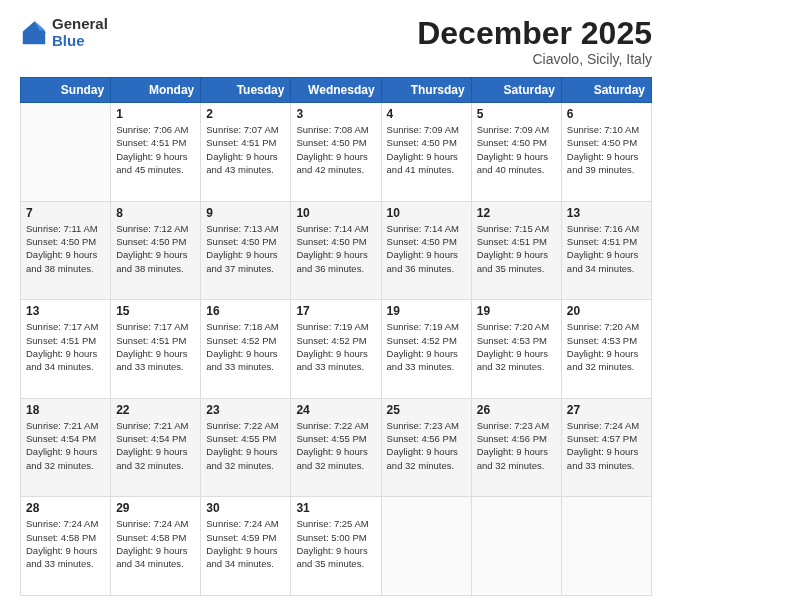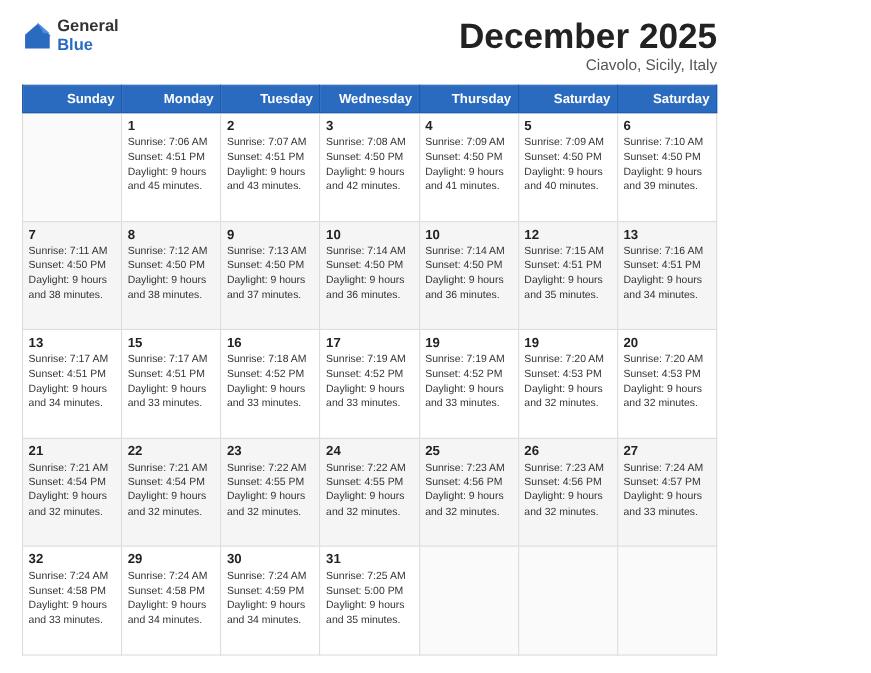--- a/index.html
+++ b/index.html
@@ -219,21 +219,21 @@
             <span class="day-number">19</span>
             <div class="day-info">Sunrise: 7:20 AM<br>Sunset: 4:53 PM<br>Daylight: 9 hours<br>and 32 minutes.</div>
           </td>
           <td>
             <span class="day-number">20</span>
             <div class="day-info">Sunrise: 7:20 AM<br>Sunset: 4:53 PM<br>Daylight: 9 hours<br>and 32 minutes.</div>
           </td>
         </tr>
         <tr>
           <td>
-            <span class="day-number">21</span>
+            <span class="day-number">18</span>
             <div class="day-info">Sunrise: 7:21 AM<br>Sunset: 4:54 PM<br>Daylight: 9 hours<br>and 32 minutes.</div>
           </td>
           <td>
             <span class="day-number">22</span>
             <div class="day-info">Sunrise: 7:21 AM<br>Sunset: 4:54 PM<br>Daylight: 9 hours<br>and 32 minutes.</div>
           </td>
           <td>
             <span class="day-number">23</span>
             <div class="day-info">Sunrise: 7:22 AM<br>Sunset: 4:55 PM<br>Daylight: 9 hours<br>and 32 minutes.</div>
           </td>
@@ -249,21 +249,21 @@
             <span class="day-number">26</span>
             <div class="day-info">Sunrise: 7:23 AM<br>Sunset: 4:56 PM<br>Daylight: 9 hours<br>and 32 minutes.</div>
           </td>
           <td>
             <span class="day-number">27</span>
             <div class="day-info">Sunrise: 7:24 AM<br>Sunset: 4:57 PM<br>Daylight: 9 hours<br>and 33 minutes.</div>
           </td>
         </tr>
         <tr>
           <td>
-            <span class="day-number">32</span>
+            <span class="day-number">28</span>
             <div class="day-info">Sunrise: 7:24 AM<br>Sunset: 4:58 PM<br>Daylight: 9 hours<br>and 33 minutes.</div>
           </td>
           <td>
             <span class="day-number">29</span>
             <div class="day-info">Sunrise: 7:24 AM<br>Sunset: 4:58 PM<br>Daylight: 9 hours<br>and 34 minutes.</div>
           </td>
           <td>
             <span class="day-number">30</span>
             <div class="day-info">Sunrise: 7:24 AM<br>Sunset: 4:59 PM<br>Daylight: 9 hours<br>and 34 minutes.</div>
           </td>

